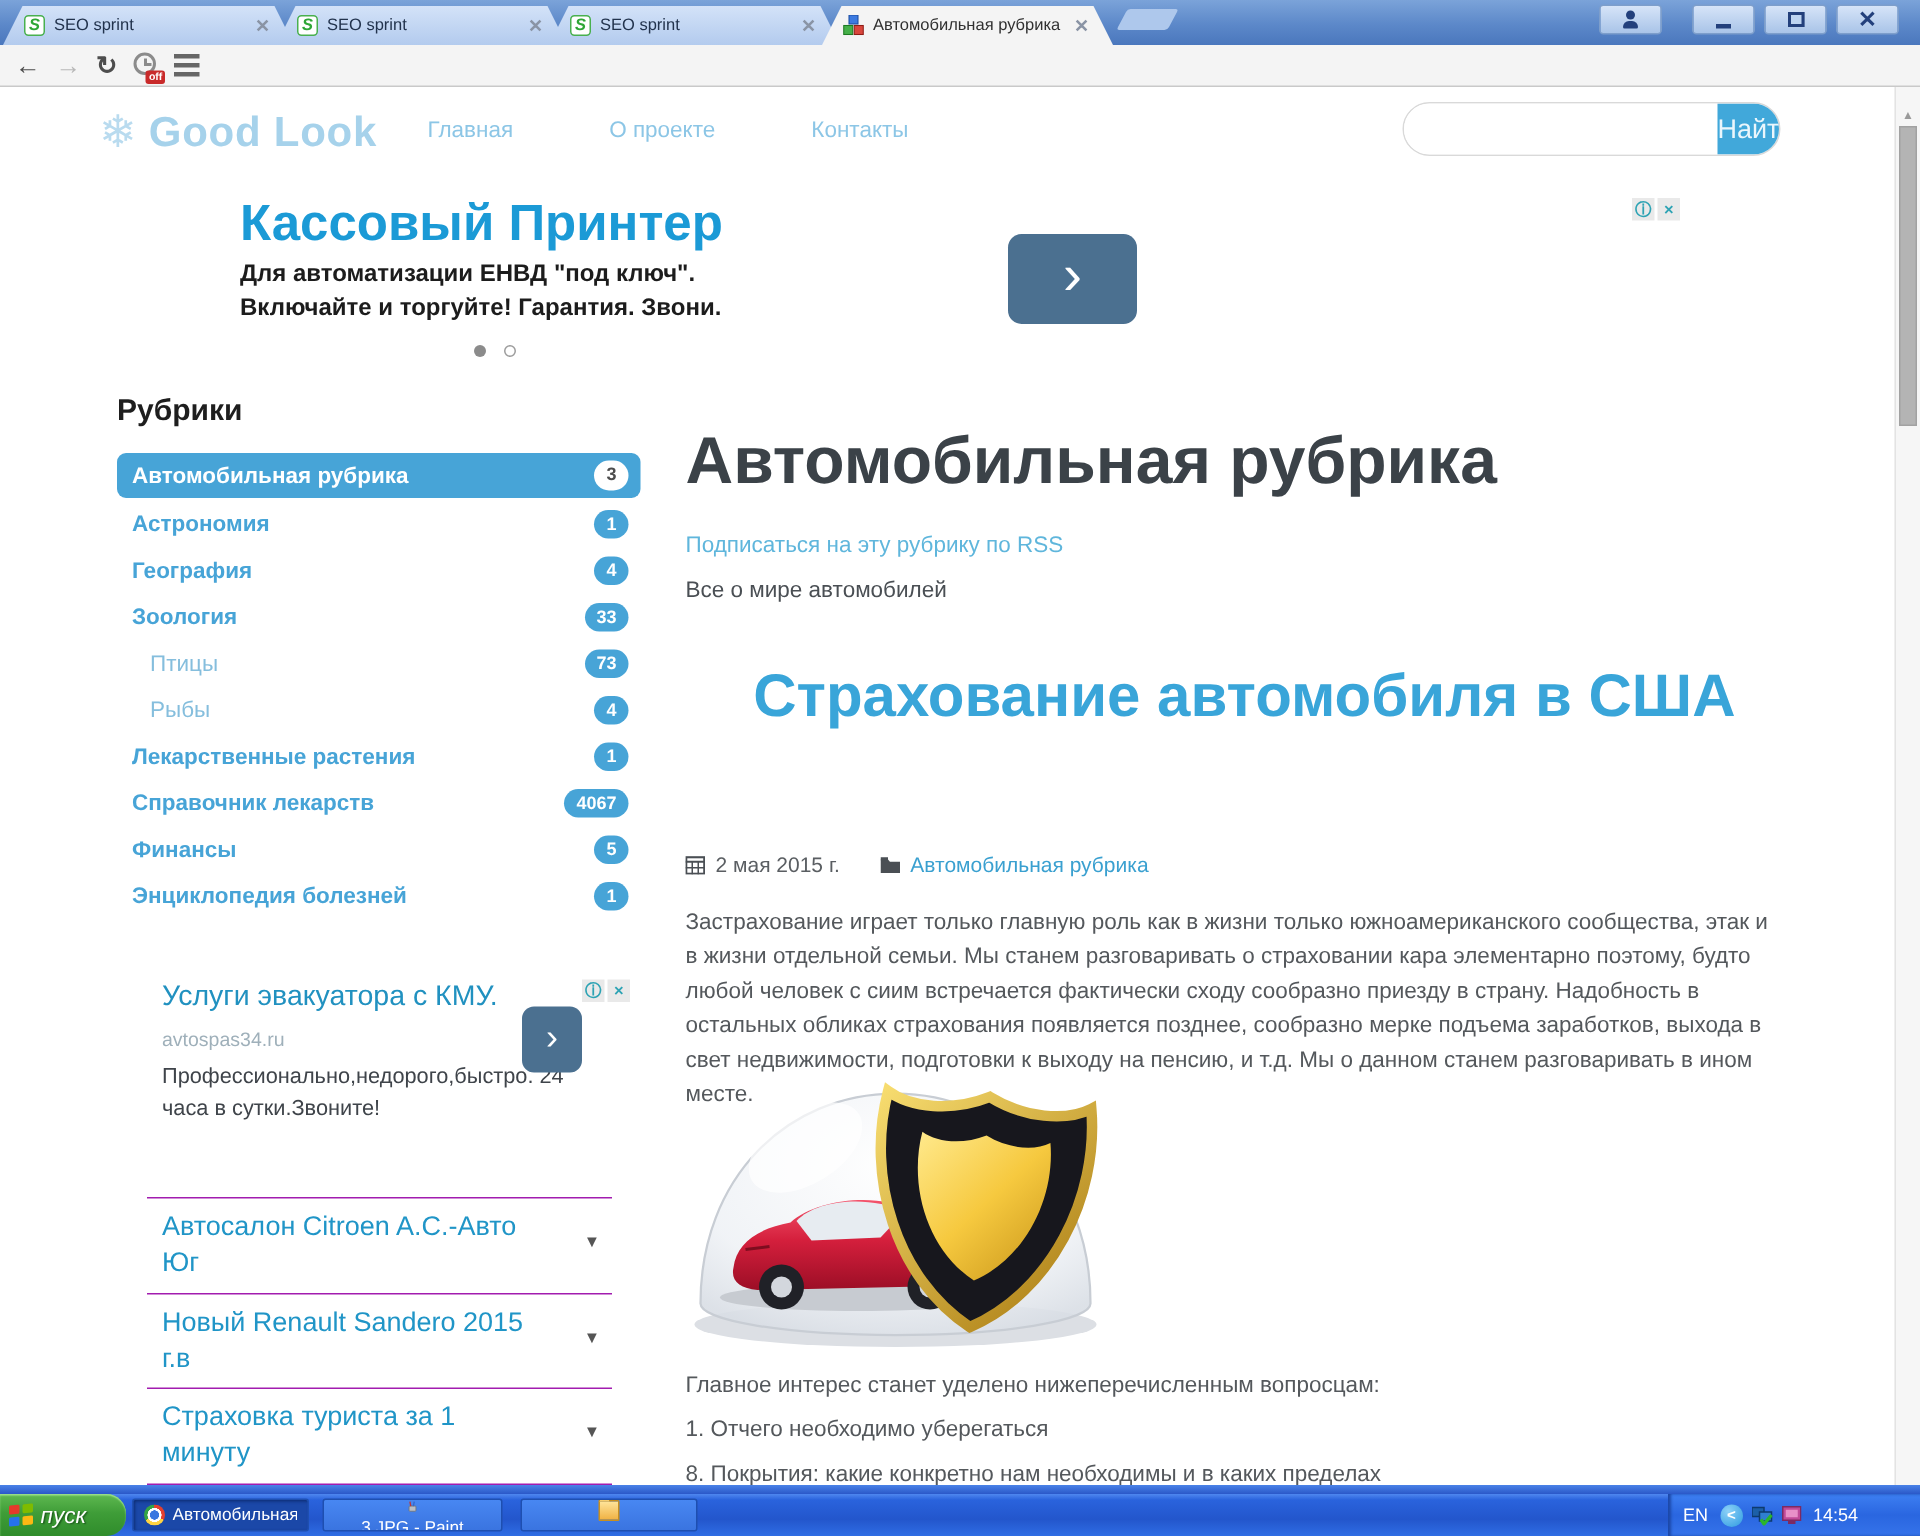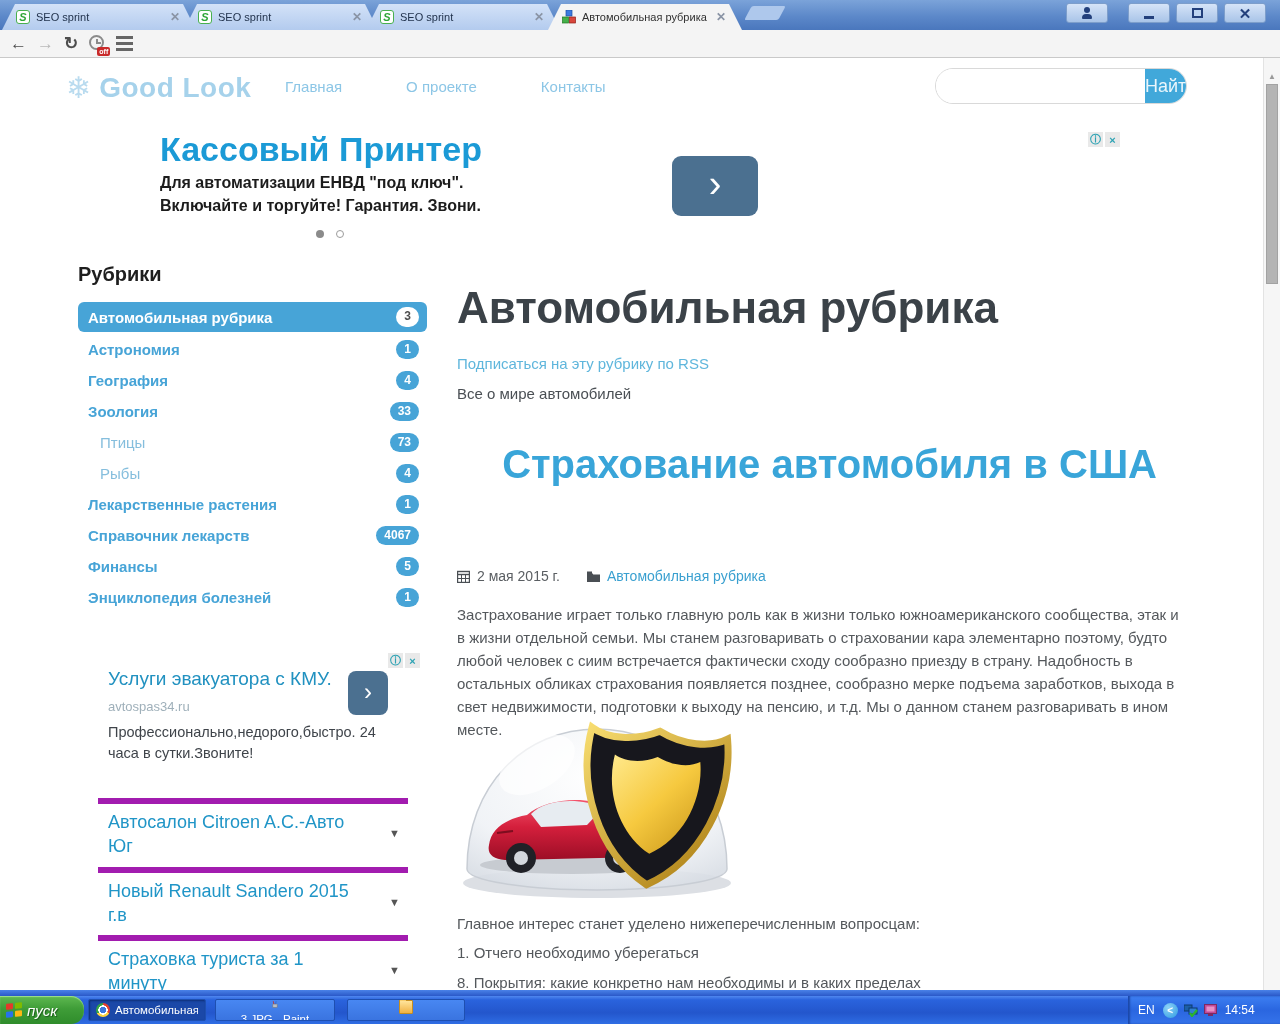--- a/index.html
+++ b/index.html
@@ -93,28 +93,28 @@
   .cat-label { font-size:15px; font-weight:bold; color:#47a4d7; }
   .cat-row.active .cat-label { color:#fff; }
   .cat-row.sub { padding-left:22px; }
   .cat-row.sub .cat-label { font-weight:normal; color:#85bedd; }
   .badge { position:absolute; right:8px; min-width:12px; text-align:center; padding:3px 8px; border-radius:11px;
     background:#47a4d7; color:#fff; font-size:12px; font-weight:bold; line-height:1.1; }
   .cat-row.active .badge { background:#fff; color:#4d4d4d; }
 
   .side-ad { position:absolute; left:30px; top:390px; width:312px; }
   .side-ad .adchoices { right:0; left:auto; top:0; }
-  .side-ad .ad-title { font-size:19px; color:#2191c0; width:235px; line-height:1.25; margin-top:14px; }
+  .side-ad .ad-title { font-size:19px; color:#2191c0; width:235px; line-height:1.25; margin-top:0; }
   .side-ad .arrow-btn { left:240px; top:18px; width:40px; height:44px; border-radius:8px; }
   .side-ad .arrow-btn span { font-size:24px; margin-top:-2px; }
   .side-ad .ad-url { font-size:13px; color:#9fb0ba; margin-top:8px; }
   .side-ad .ad-desc { font-size:14.5px; color:#3f444a; margin-top:8px; width:285px; line-height:1.45; }
 
   .side-links { position:absolute; left:20px; top:535px; width:310px; }
-  .slink-row { position:relative; border-top:6px solid #a21caf; padding:6px 30px 8px 10px; }
+  .slink-row { position:relative; border-top:1px solid #a21caf; padding:6px 30px 8px 10px; }
   .slink { font-size:18px; color:#2095c7; line-height:1.35; display:block; width:245px; }
   .tri { position:absolute; right:8px; top:50%; margin-top:-8px; font-size:11px; color:#555; }
 
   
   .main { position:absolute; left:457px; top:0; width:728px; }
   .h1 { position:absolute; top:225px; font-size:44px; font-weight:bold; color:#3b4248; white-space:nowrap; }
   .rss { position:absolute; top:297px; font-size:15px; color:#5fb6dc; }
   .catdesc { position:absolute; top:327px; font-size:15px; color:#4a4f54; }
   .h2 { position:absolute; top:378px; width:700px; font-size:40px; font-weight:bold; color:#39a5d9; line-height:1.4;text-align:right; }
   .meta { position:absolute; top:510px; display:flex; align-items:center; gap:7px; font-size:14px; }
@@ -154,21 +154,21 @@
   .task1 { left:88px; width:118px; }
   .task2 { left:215px; width:120px;flex-direction:column; }
   .task3 { left:347px; width:118px;flex-direction:column; }
   .chrome-ic { width:14px; height:14px; border-radius:50%; flex:0 0 14px;
     background:radial-gradient(circle at 50% 50%, #3a77e0 0 3px, #fff 3.2px 4.6px, rgba(0,0,0,0) 4.8px),
       conic-gradient(#e5402f 0 33%, #ffd341 0 66%, #34a445 0 100%); }
   .folder-ic { position:relative; width:14px; height:11px; background:linear-gradient(180deg,#ffe49a,#f0b244);
     border:1px solid #c88f1f; border-radius:1px; flex:0 0 14px; }
   .folder-ic::before { content:""; position:absolute; left:-1px; top:-4px; width:6px; height:3px;
     background:#f7cd6d; border:1px solid #c88f1f; border-bottom:none; border-radius:1px 1px 0 0; }
-  .tray { position:absolute; right:0; top:0; height:28px; width:152px; display:flex; align-items:center; gap:6px;
+  .tray { position:absolute; right:0; top:0; height:28px; width:168px; display:flex; align-items:center; gap:6px;
     padding:0 8px 0 10px; background:linear-gradient(180deg,#3d7ff2 0%,#2a66e0 50%,#3573ea 100%); box-shadow:inset 2px 0 2px #1c48a8; }
   .tray-lang { color:#fff; font-size:12px; margin-right:2px; }
   .tray-chev { width:15px; height:15px; border-radius:50%; background:radial-gradient(circle at 35% 30%,#8ed2f8,#2d9ae0);
     color:#fff; font-size:10px; font-weight:bold; display:flex; align-items:center; justify-content:center; }
   .tray-time { color:#fff; font-size:12px; margin-left:2px; }
 
   svg { display:block; }
 </style>
 </head>
 <body>

